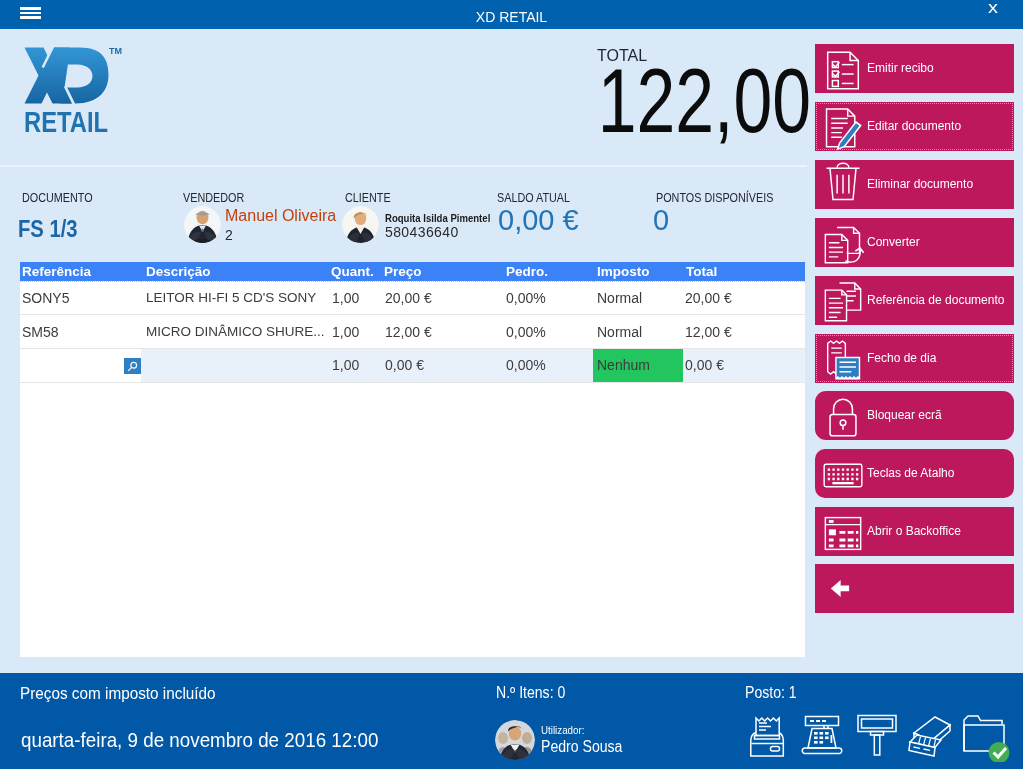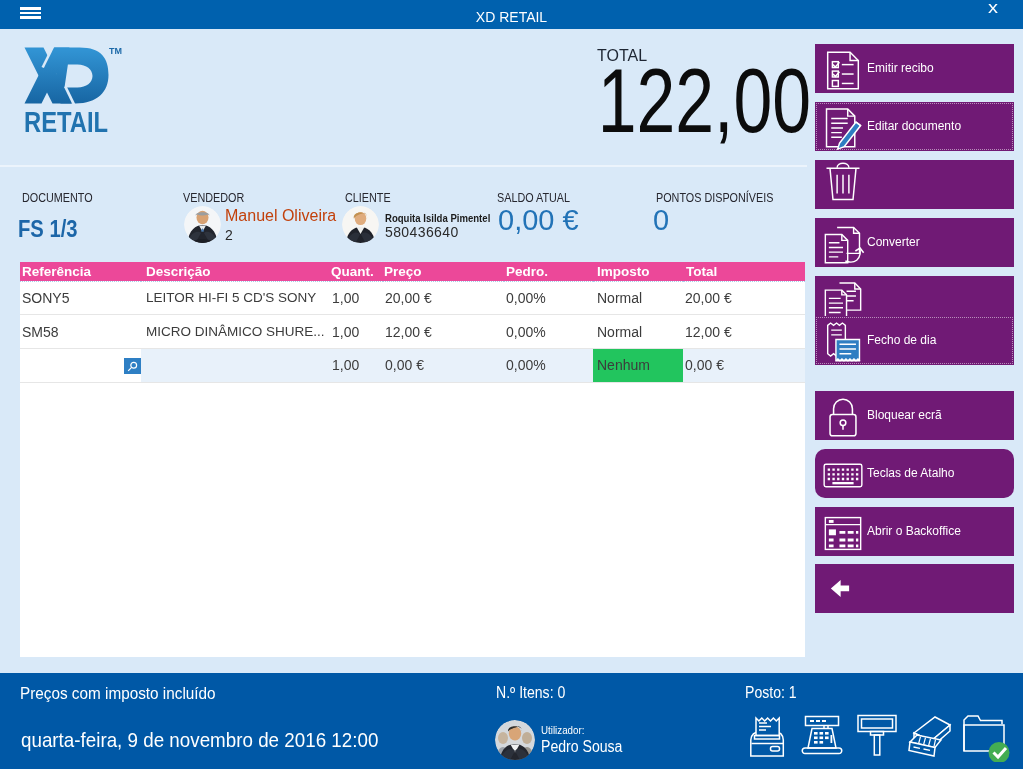--- a/index.html
+++ b/index.html
@@ -7,24 +7,24 @@
   body { font-family:"Liberation Sans", sans-serif; background:#d9e9f8; position:relative; }
   .abs { position:absolute; }
   .topbar { left:0; top:0; width:1023px; height:29px; background:#0061ae; }
   .burger span { display:block; width:21px; height:2.5px; background:#fff; margin-bottom:2.2px; }
   .title { color:#fff; font-size:15px; }
   .hline { left:0; top:165px; width:807px; height:2px; background:rgba(255,255,255,.5); }
   .lbl { font-size:13.5px; color:#26262e; white-space:nowrap; transform:scaleX(0.8); transform-origin:0 0; }
   .bluebig { color:#2273b7; font-size:29px; line-height:1; }
   .avatar { border-radius:50%; overflow:hidden; }
   table.grid { border-collapse:collapse; table-layout:fixed; width:785px; font-size:14px; color:#3c3c3c; }
-  table.grid th { background:#ec4899; color:#fff; font-size:13.5px; text-align:left; font-weight:700; height:19px; padding:0 0 0 2px; border-bottom:1px dotted #a8cdeb; }
+  table.grid th { background:#3b82f6; color:#fff; font-size:13.5px; text-align:left; font-weight:700; height:19px; padding:0 0 0 2px; border-bottom:1px dotted #a8cdeb; }
   table.grid td { background:#fff; height:33.7px; border-bottom:1px solid #e6e6e6; padding:0 0 0 2px; white-space:nowrap; overflow:hidden; }
   td.r, th.r { padding-right:2px; }
-  .btn { position:absolute; left:815px; width:199px; height:49px; background:#701a75; color:#fff; }
+  .btn { position:absolute; left:815px; width:199px; height:49px; background:#be185d; color:#fff; }
   .btn.dot::after { content:""; position:absolute; left:1px; top:1px; right:1px; bottom:1px; border:1px dotted rgba(255,255,255,.5); }
   .btn .ic { position:absolute; left:0px; top:0px; width:56px; height:53px; }
   .btn .tx { position:absolute; left:52px; top:0; height:49px; line-height:49px; font-size:12px; white-space:nowrap; }
   .botbar { left:0; top:673px; width:1023px; height:96px; background:#0058a6; color:#fff; }
   #srchbtn { position:absolute; right:0px; top:9px; width:17px; height:16.5px; background:#2e7fc4; display:flex; align-items:center; justify-content:center; }
 </style>
 </head>
 <body>
 
 <div class="abs topbar"></div>
@@ -187,20 +187,21 @@
 </div>
 <div class="btn" style="top:160px;">
   <div class="ic"><svg width="56" height="53" viewBox="0 0 46 45" fill="none" stroke="#fff" stroke-width="1.25">
     <g transform="translate(0,-4.5)">
     <path d="M12 12 l2.5 26 h17 l2.5 -26"></path>
     <path d="M9 11.5 h28"></path>
     <path d="M18 11 c0-5 10-5 10 0"></path>
     <path d="M18 17 v16 M23 17 v16 M28 17 v16"></path>
     </g>
   </svg></div>
+  <div class="tx">Eliminar documento</div>
 </div>
 <div class="btn" style="top:218px;">
   <div class="ic"><svg width="56" height="53" viewBox="0 0 46 45" fill="none" stroke="#fff" stroke-width="1.2">
     <path d="M18 8 h14 l5 5 v17 h-11"></path>
         <path d="M32 8 v5 h5"></path>
     <path d="M8 14 h14 l5 5 v19 h-19 z"></path>
         <path d="M22 14 v5 h5"></path>
     <path d="M11 21 h9 M11 25 h12 M11 29 h12 M11 33 h8"></path>
     <path d="M25 36.5 c8 3 13.5 -1.5 12.5 -10" fill="none"></path>
     <path d="M40.5 29.5 l-3 -4 l-4 2.5" stroke-width="1.3" fill="none"></path>
@@ -209,32 +210,33 @@
 </div>
 <div class="btn" style="top:276px;">
   <div class="ic"><svg width="56" height="53" viewBox="0 0 46 45" fill="none" stroke="#fff" stroke-width="1.2">
     <path d="M20 6 h13 l5 5 v18 h-12"></path>
         <path d="M33 6 v5 h5"></path>
     <path d="M26 13 h8 M26 17 h8 M26 21 h6"></path>
     <path d="M8 12 h14 l4 4 v22 h-18 z"></path>
         <path d="M22 12 v4 h4"></path>
     <path d="M11 19 h10 M11 23 h12 M11 27 h12 M11 31 h10 M11 35 h7"></path>
   </svg></div>
-</div>
-<div class="btn dot" style="top:316px;">
+  <div class="tx">Referência de documento</div>
+</div>
+<div class="btn dot" style="top:334px;">
   <div class="ic"><svg width="56" height="53" viewBox="0 0 46 45" fill="none" stroke="#fff" stroke-width="1.2">
     <path d="M10 8 l2.5 -2 l2.5 2 l2.5 -2 l2.5 2 l2.5 -2 l2.5 2 v24 l-2.5 2 l-2.5 -2 l-2.5 2 l-2.5 -2 l-2.5 2 l-2.5 -2 z"></path>
     <path d="M13 12 h9 M13 16 h9"></path>
     <path d="M17 20 h20 v18 h-20 z" fill="#2e7ec2"></path>
     <path d="M20 24 h14 M20 28 h14 M20 32 h10"></path>
     <path d="M17 38 l1.7 -1.5 l1.7 1.5 l1.7 -1.5 l1.7 1.5 l1.7 -1.5 l1.7 1.5 l1.7 -1.5 l1.7 1.5 l1.7 -1.5 l1.7 1.5 l1.7 -1.5 l1.7 1.5"></path>
   </svg></div>
   <div class="tx">Fecho de dia</div>
 </div>
-<div class="btn" style="top:391px;">
+<div class="btn" style="top:391px;border-radius:11px;">
   <div class="ic"><svg width="56" height="53" viewBox="0 0 46 45" fill="none" stroke="#fff" stroke-width="1.3">
     <path d="M15 20 v-5 a8 8 0 0 1 16 0 v5"></path>
     <rect x="12" y="20" width="22" height="18" rx="2"></rect>
     <circle cx="23" cy="27" r="2.4"></circle>
         <path d="M23 29 v4"></path>
   </svg></div>
   <div class="tx">Bloquear ecrã</div>
 </div>
 <div class="btn" style="top:449px;border-radius:10px;">
   <div class="ic"><svg width="56" height="53" viewBox="0 0 46 45" fill="none" stroke="#fff" stroke-width="1.2">

